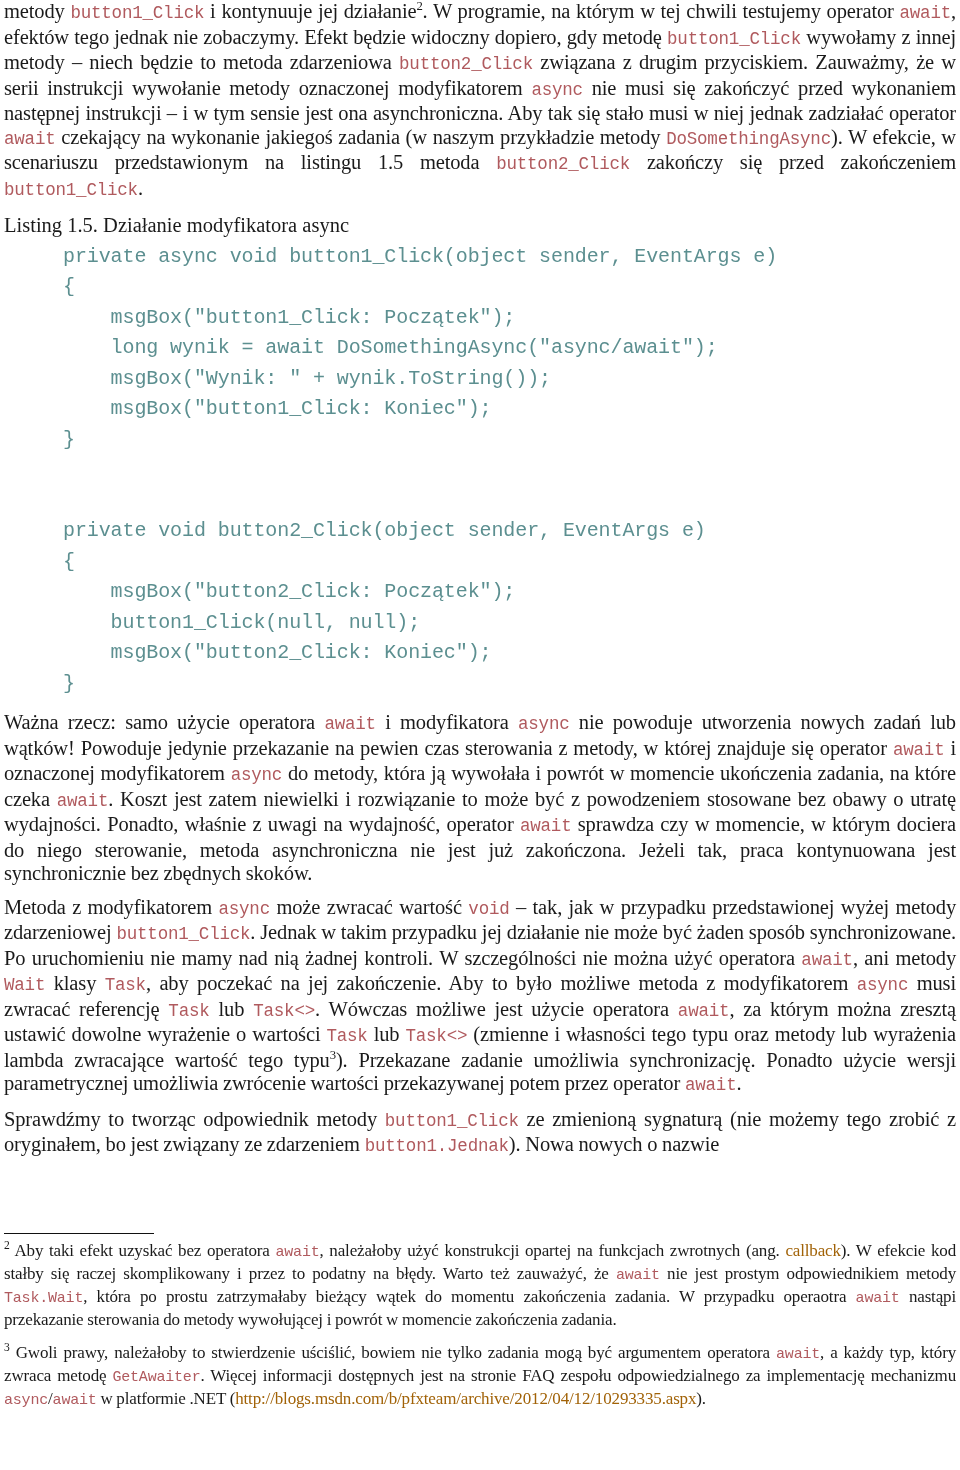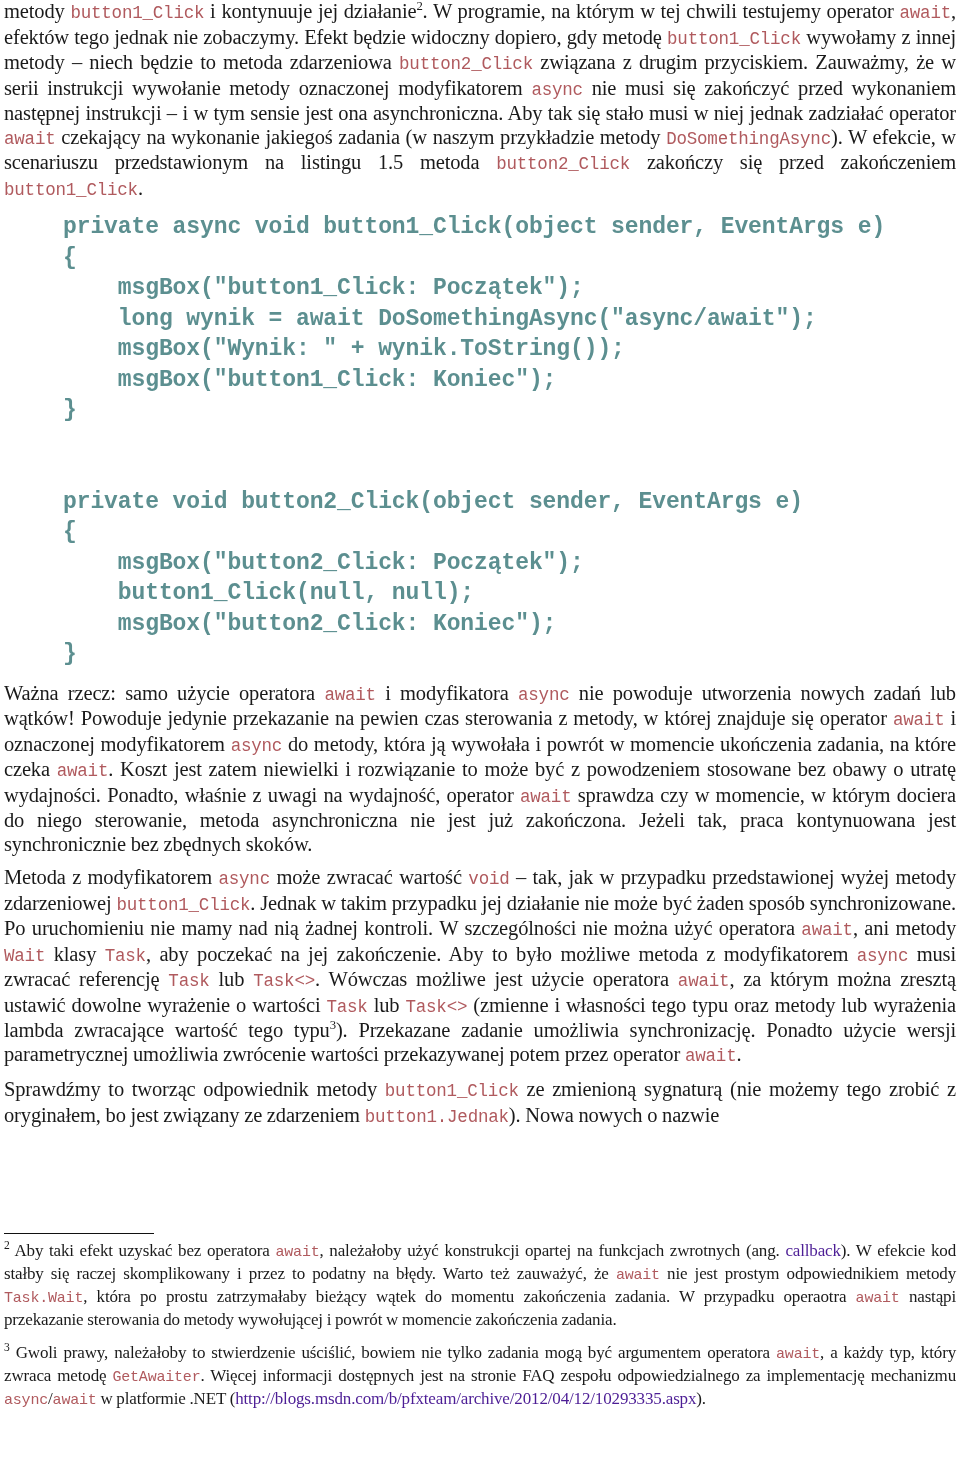--- a/index.html
+++ b/index.html
@@ -34,45 +34,44 @@
     word-spacing: -0.2px;
   }
   p.body-text { margin-bottom: 10px; }
   code, .code-inline {
     font-family: "Liberation Mono", "DejaVu Sans Mono", monospace;
     font-size: 17.5px;
     color: #b05a5e;
     letter-spacing: -0.2px;
   }
   .blue-text {
-    color: #4c1d95;
+    color: #a16207;
   }
   sup {
     font-size: 0.62em;
     vertical-align: super;
     line-height: 0;
   }
   .listing-caption {
     font-family: "Liberation Serif", "DejaVu Serif", serif;
     font-size: 20.5px;
     line-height: 23.5px;
     color: #1a1a1a;
     padding: 0 4px;
     margin: 0 0 4px 0;
   }
   .code-block {
     font-family: "Liberation Mono", "DejaVu Sans Mono", monospace;
-    font-size: 23px;
+    font-size: 20px;
     line-height: 30.5px;
     color: #5c8f90;
     white-space: pre;
     padding-left: 63px;
     margin: 0;
     letter-spacing: -0.1px;
-    font-weight: bold;
   }
   .code-line { display: block; min-height: 30.5px; }
   .code-gap { display: block; height: 30.5px; }
   .footnote-sep {
     width: 150px;
     height: 0;
     border: none;
     border-top: 1.5px solid #111111;
     margin: 0 0 6px 4px;
   }
@@ -99,20 +98,23 @@
   .after-code { margin-top: 12px; }
   .footnote-area { position: absolute; left: 0; right: 0; top: 1233px; }
 </style>
 </head>
 <body>
 
 <div class="page">
 
   <p class="body-text"><span>metody </span><code class="code-inline">button1_Click</code><span> i kontynuuje jej działanie</span><sup>2</sup><span>. W programie, na którym w tej chwili testujemy operator </span><code class="code-inline">await</code><span>, efektów tego jednak nie zobaczymy. Efekt będzie widoczny dopiero, gdy metodę </span><code class="code-inline">button1_Click</code><span> wywołamy z innej metody – niech będzie to metoda zdarzeniowa </span><code class="code-inline">button2_Click</code><span> związana z drugim przyciskiem. Zauważmy, że w serii instrukcji wywołanie metody oznaczonej modyfikatorem </span><code class="code-inline">async</code><span> nie musi się zakończyć przed wykonaniem następnej instrukcji – i w tym sensie jest ona asynchroniczna. Aby tak się stało musi w niej jednak zadziałać operator </span><code class="code-inline">await</code><span> czekający na wykonanie jakiegoś zadania (w naszym przykładzie metody </span><code class="code-inline">DoSomethingAsync</code><span>). W efekcie, w scenariuszu przedstawionym na listingu 1.5 metoda </span><code class="code-inline">button2_Click</code><span> zakończy się przed zakończeniem </span><code class="code-inline">button1_Click</code><span>.</span></p>
 
+  <div class="listing-area">
+    <div class="listing-caption">Listing 1.5. Działanie modyfikatora async</div>
+  </div>
 
   <div class="code-block" id="code-listing"><span class="code-line">private async void button1_Click(object sender, EventArgs e)</span><span class="code-line">{</span><span class="code-line">    msgBox("button1_Click: Początek");</span><span class="code-line">    long wynik = await DoSomethingAsync("async/await");</span><span class="code-line">    msgBox("Wynik: " + wynik.ToString());</span><span class="code-line">    msgBox("button1_Click: Koniec");</span><span class="code-line">}</span><span class="code-gap">&nbsp;</span><span class="code-gap">&nbsp;</span><span class="code-line">private void button2_Click(object sender, EventArgs e)</span><span class="code-line">{</span><span class="code-line">    msgBox("button2_Click: Początek");</span><span class="code-line">    button1_Click(null, null);</span><span class="code-line">    msgBox("button2_Click: Koniec");</span><span class="code-line">}</span></div>
 
   <div class="after-code">
   <p class="body-text"><span>Ważna rzecz: samo użycie operatora </span><code class="code-inline">await</code><span> i modyfikatora </span><code class="code-inline">async</code><span> nie powoduje utworzenia nowych zadań lub wątków! Powoduje jedynie przekazanie na pewien czas sterowania z metody, w której znajduje się operator </span><code class="code-inline">await</code><span> i oznaczonej modyfikatorem </span><code class="code-inline">async</code><span> do metody, która ją wywołała i powrót w momencie ukończenia zadania, na które czeka </span><code class="code-inline">await</code><span>. Koszt jest zatem niewielki i rozwiązanie to może być z powodzeniem stosowane bez obawy o utratę wydajności. Ponadto, właśnie z uwagi na wydajność, operator </span><code class="code-inline">await</code><span> sprawdza czy w momencie, w którym dociera do niego sterowanie, metoda asynchroniczna nie jest już zakończona. Jeżeli tak, praca kontynuowana jest synchronicznie bez zbędnych skoków.</span></p>
 
   <p class="body-text"><span>Metoda z modyfikatorem </span><code class="code-inline">async</code><span> może zwracać wartość </span><code class="code-inline">void</code><span> – tak, jak w przypadku przedstawionej wyżej metody zdarzeniowej </span><code class="code-inline">button1_Click</code><span>. Jednak w takim przypadku jej działanie nie może być żaden sposób synchronizowane. Po uruchomieniu nie mamy nad nią żadnej kontroli. W szczególności nie można użyć operatora </span><code class="code-inline">await</code><span>, ani metody </span><code class="code-inline">Wait</code><span> klasy </span><code class="code-inline">Task</code><span>, aby poczekać na jej zakończenie. Aby to było możliwe metoda z modyfikatorem </span><code class="code-inline">async</code><span> musi zwracać referencję </span><code class="code-inline">Task</code><span> lub </span><code class="code-inline">Task&lt;&gt;</code><span>. Wówczas możliwe jest użycie operatora </span><code class="code-inline">await</code><span>, za którym można zresztą ustawić dowolne wyrażenie o wartości </span><code class="code-inline">Task</code><span> lub </span><code class="code-inline">Task&lt;&gt;</code><span> (zmienne i własności tego typu oraz metody lub wyrażenia lambda zwracające wartość tego typu</span><sup>3</sup><span>). Przekazane zadanie umożliwia synchronizację. Ponadto użycie wersji parametrycznej umożliwia zwrócenie wartości przekazywanej potem przez operator </span><code class="code-inline">await</code><span>.</span></p>
 
   <p class="body-text"><span>Sprawdźmy to tworząc odpowiednik metody </span><code class="code-inline">button1_Click</code><span> ze zmienioną sygnaturą (nie możemy tego zrobić z oryginałem, bo jest związany ze zdarzeniem </span><code class="code-inline">button1.Jednak</code><span>). Nowa nowych o nazwie</span></p>
   </div>

